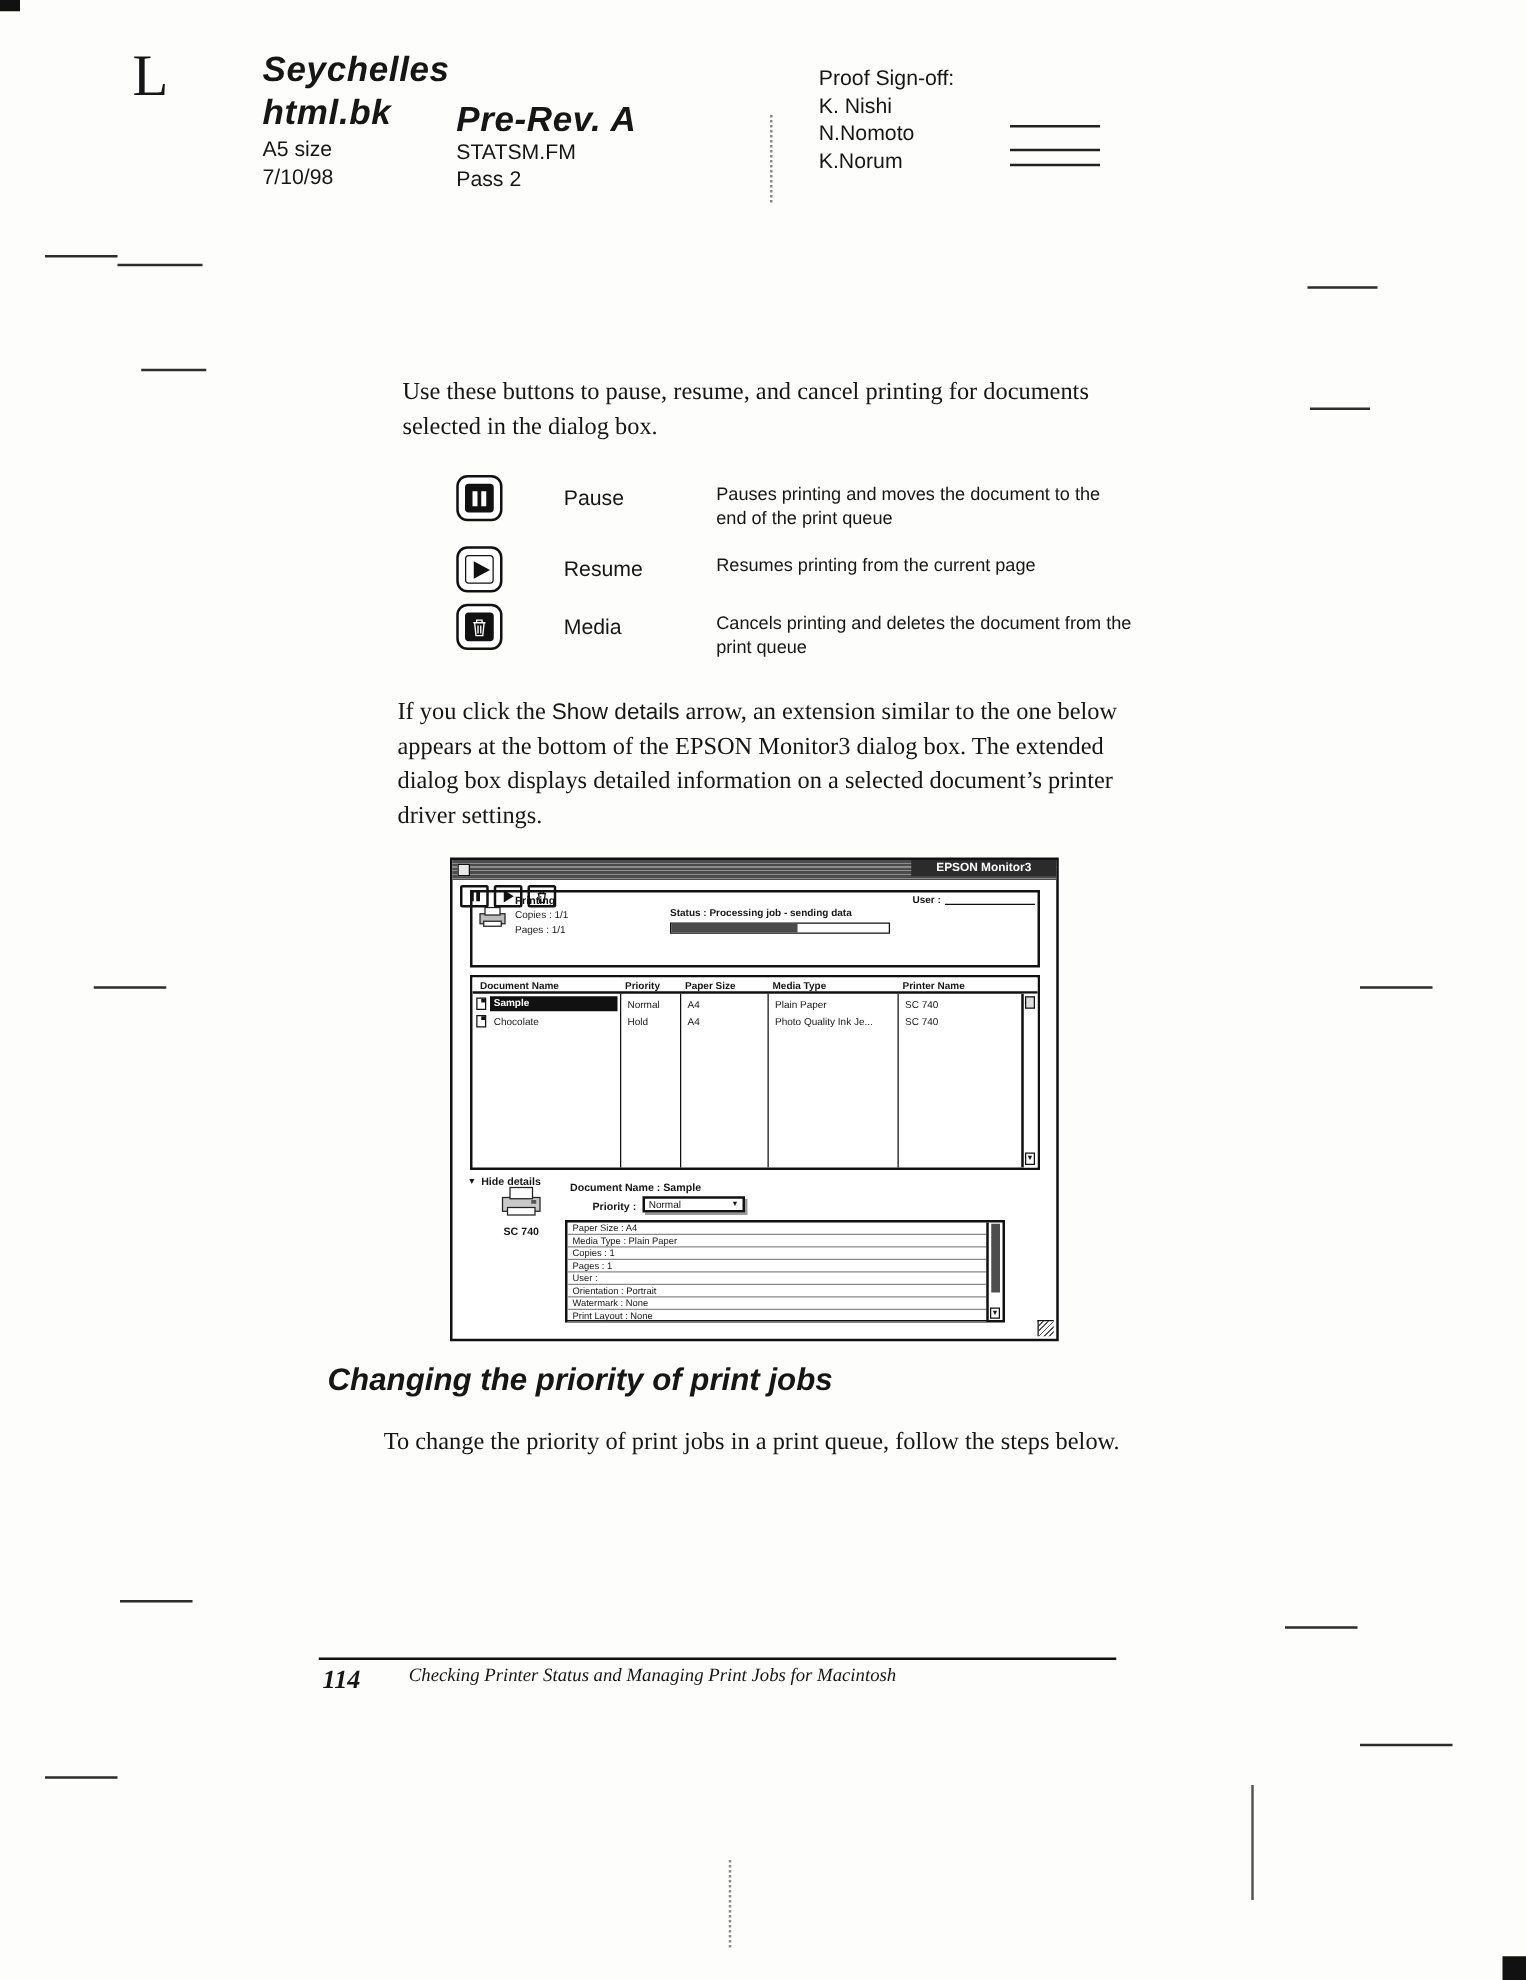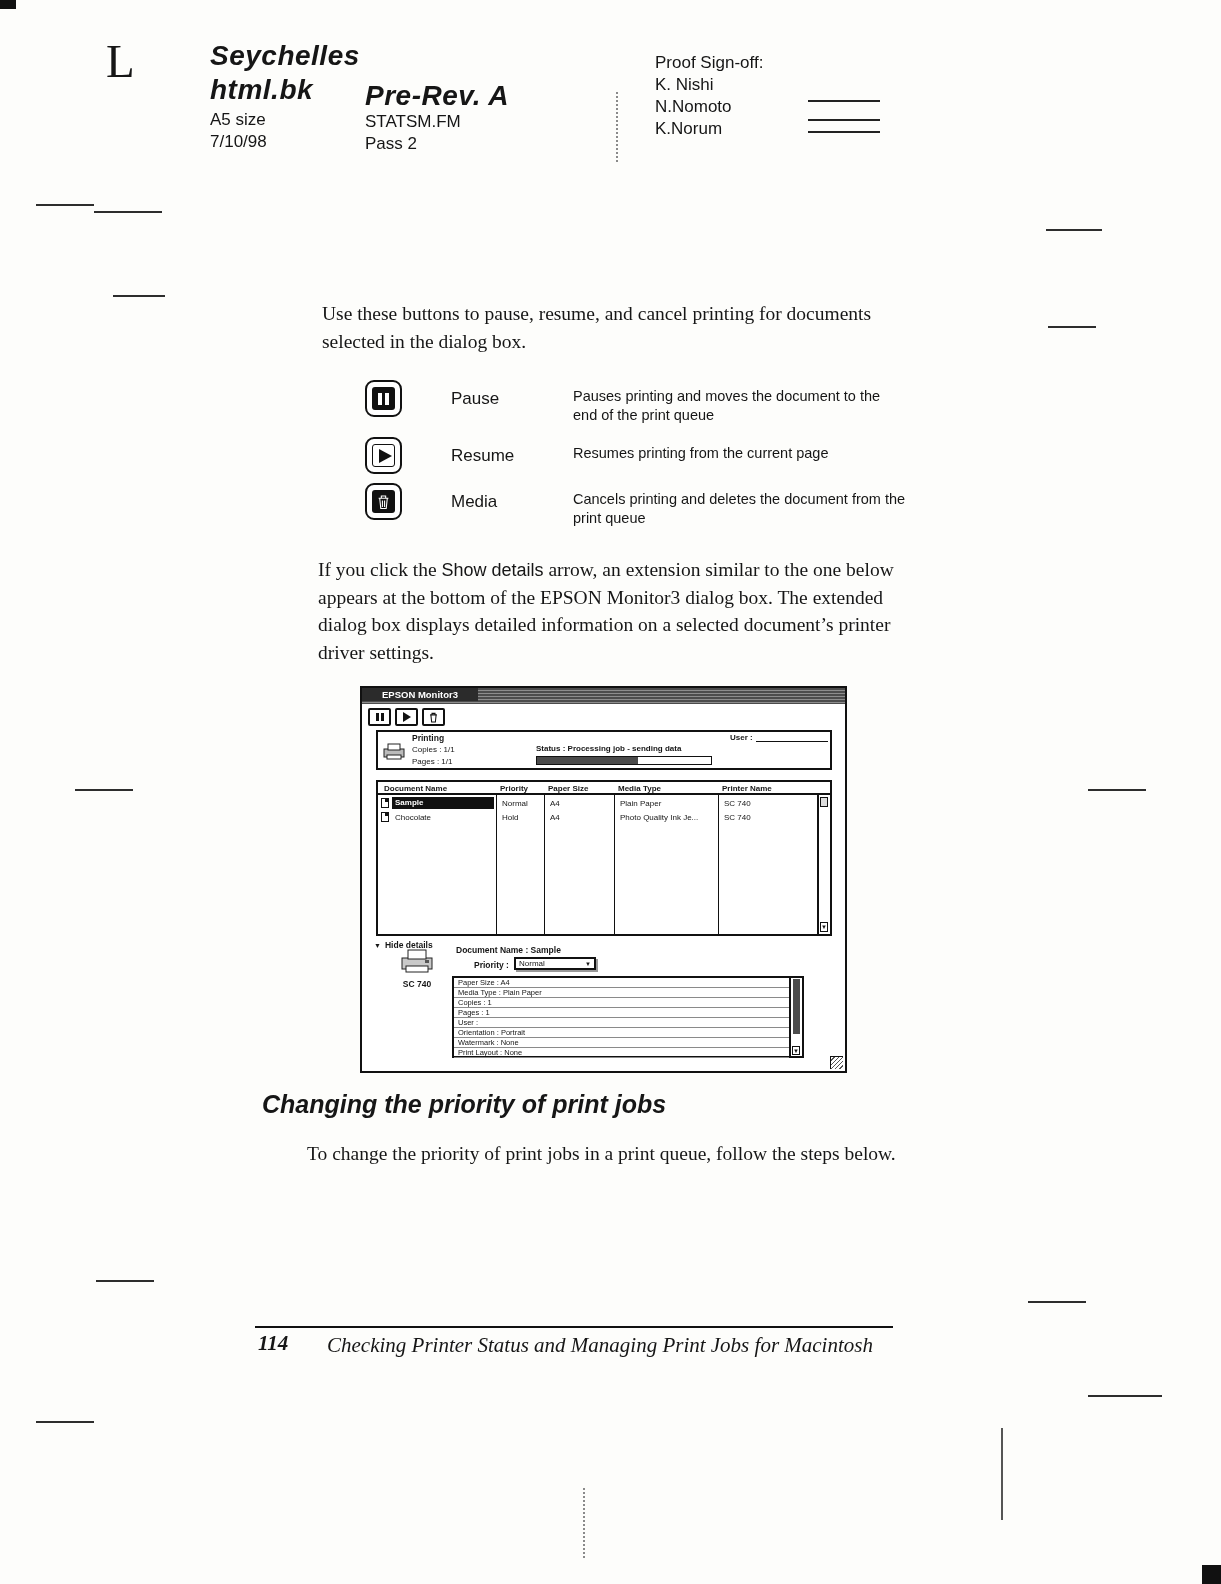--- a/index.html
+++ b/index.html
@@ -45,28 +45,28 @@
   .ctl-inner-light{ width:23px; height:23px; border:1.5px solid #111; border-radius:3px; display:flex; align-items:center; justify-content:center; background:#fff; }
   .pause-bar{ width:4px; height:12px; background:#fff; display:inline-block; }
   .play-tri{ width:0; height:0; border-left:13px solid #111; border-top:7px solid transparent; border-bottom:7px solid transparent; margin-left:3px; }
   .btn-label{ position:absolute; left:86px; top:9px; font-family:"Liberation Sans", sans-serif; font-size:17px; }
   .btn-desc{ position:absolute; left:208px; top:7px; width:335px; font-family:"Liberation Sans", sans-serif; font-size:14.5px; line-height:1.32; }
 
   
   .dialog{ position:absolute; left:360px; top:686px; width:487px; height:387px; border:2px solid #111; background:#fff; font-family:"Liberation Sans", sans-serif; }
   .titlebar{ position:absolute; left:0; top:0; right:0; height:16px; background:repeating-linear-gradient(180deg,#4c4c4c 0 2px,#8d8d8d 2px 3px); }
   .close-box{ position:absolute; left:4px; top:3px; width:10px; height:10px; background:#e8e8e8; border:1px solid #111; }
-  .title-text{ position:absolute; left:0; right:0; top:1px; text-align:left; font-size:9.5px; font-weight:bold; color:#fff; }
+  .title-text{ position:absolute; left:0; right:0; top:1px; text-align:right; font-size:9.5px; font-weight:bold; color:#fff; }
   .title-text span{ background:#2b2b2b; padding:1px 20px; }
   .toolbar{ position:absolute; left:6px; top:20px; display:flex; gap:4px; }
   .tbtn{ width:23px; height:18px; border:2px solid #111; border-radius:2px; display:flex; align-items:center; justify-content:center; gap:2px; background:#fff; }
   .tb-bar{ width:3px; height:8px; background:#111; display:inline-block; }
   .tb-tri{ width:0; height:0; border-left:8px solid #111; border-top:5px solid transparent; border-bottom:5px solid transparent; }
 
-  .print-panel{ position:absolute; left:14px; top:42px; width:456px; height:40px; border:2px solid #111; font-size:8px; }
+  .print-panel{ position:absolute; left:14px; top:24px; width:456px; height:62px; border:2px solid #111; font-size:8px; }
   .pp-printer{ position:absolute; left:5px; top:11px; }
   .pp-label{ position:absolute; left:34px; top:1px; font-weight:bold; font-size:8.5px; }
   .pp-copies{ position:absolute; left:34px; top:13px; }
   .pp-pages{ position:absolute; left:34px; top:25px; }
   .pp-status{ position:absolute; left:158px; top:12px; font-weight:bold; white-space:nowrap; }
   .pp-progress{ position:absolute; left:158px; top:24px; width:176px; height:9px; border:1px solid #111; }
   .pp-progress-fill{ width:58%; height:100%; background:#4a4a4a; }
   .pp-user{ position:absolute; left:352px; top:1px; font-weight:bold; }
   .pp-user-line{ position:absolute; left:378px; top:9px; width:72px; height:1px; background:#111; }
 
@@ -100,21 +100,21 @@
   .dt-rows{ position:absolute; left:0; top:0; right:13px; }
   .dt-row{ height:10px; line-height:10px; font-size:7.5px; padding-left:4px; border-bottom:1px solid #8a8a8a; white-space:nowrap; overflow:hidden; }
   .dt-scroll{ position:absolute; right:0; top:0; bottom:0; width:13px; border-left:2px solid #111; }
   .dt-thumb{ position:absolute; left:2px; top:1px; width:7px; height:55px; background:#4d4d4d; }
   .dt-darr{ position:absolute; left:1px; bottom:1px; width:8px; height:9px; border:1px solid #111; font-size:6px; line-height:8px; text-align:center; }
   .grow-box{ position:absolute; right:2px; bottom:2px; width:13px; height:13px; border-left:1px solid #111; border-top:1px solid #111; background:repeating-linear-gradient(135deg,#fff 0 2px,#555 2px 3px); }
 
   
   .footer-rule{ position:absolute; left:255px; top:1326px; width:638px; height:2px; background:#111; }
   .footer-page{ position:absolute; left:258px; top:1331px; font-size:21px; font-weight:bold; font-style:italic; }
-  .footer-text{ position:absolute; left:327px; top:1333px; font-size:21px; font-style:italic; }
+  .footer-text{ position:absolute; left:327px; top:1333px; font-size:15px; font-style:italic; }
 </style>
 </head>
 <body>
 
 <div class="page">
 
   <div class="corner-tl"></div>
   <div class="corner-br"></div>
   <div class="vmark"></div>
   <div class="mark" style="left:36px;top:204px;width:58px;"></div>

